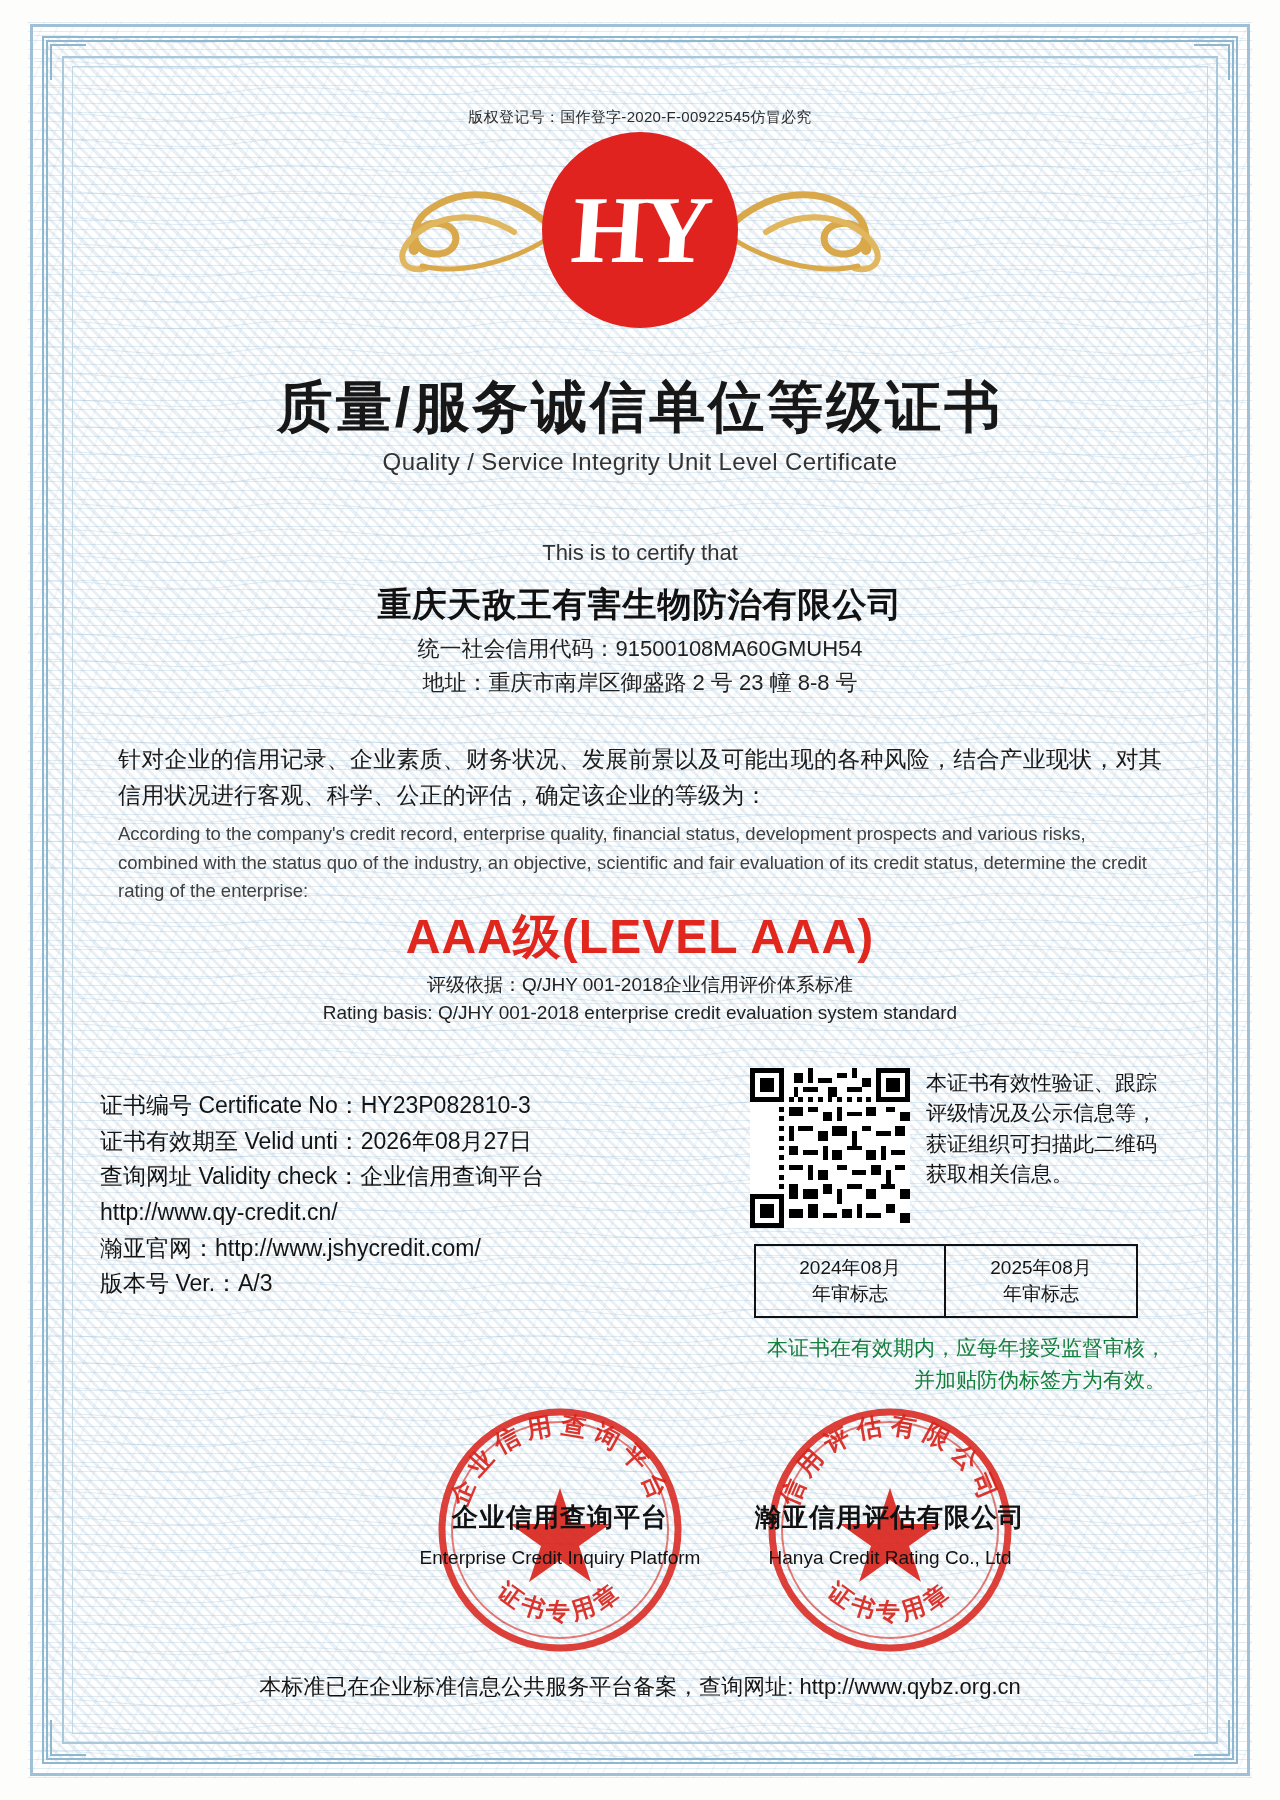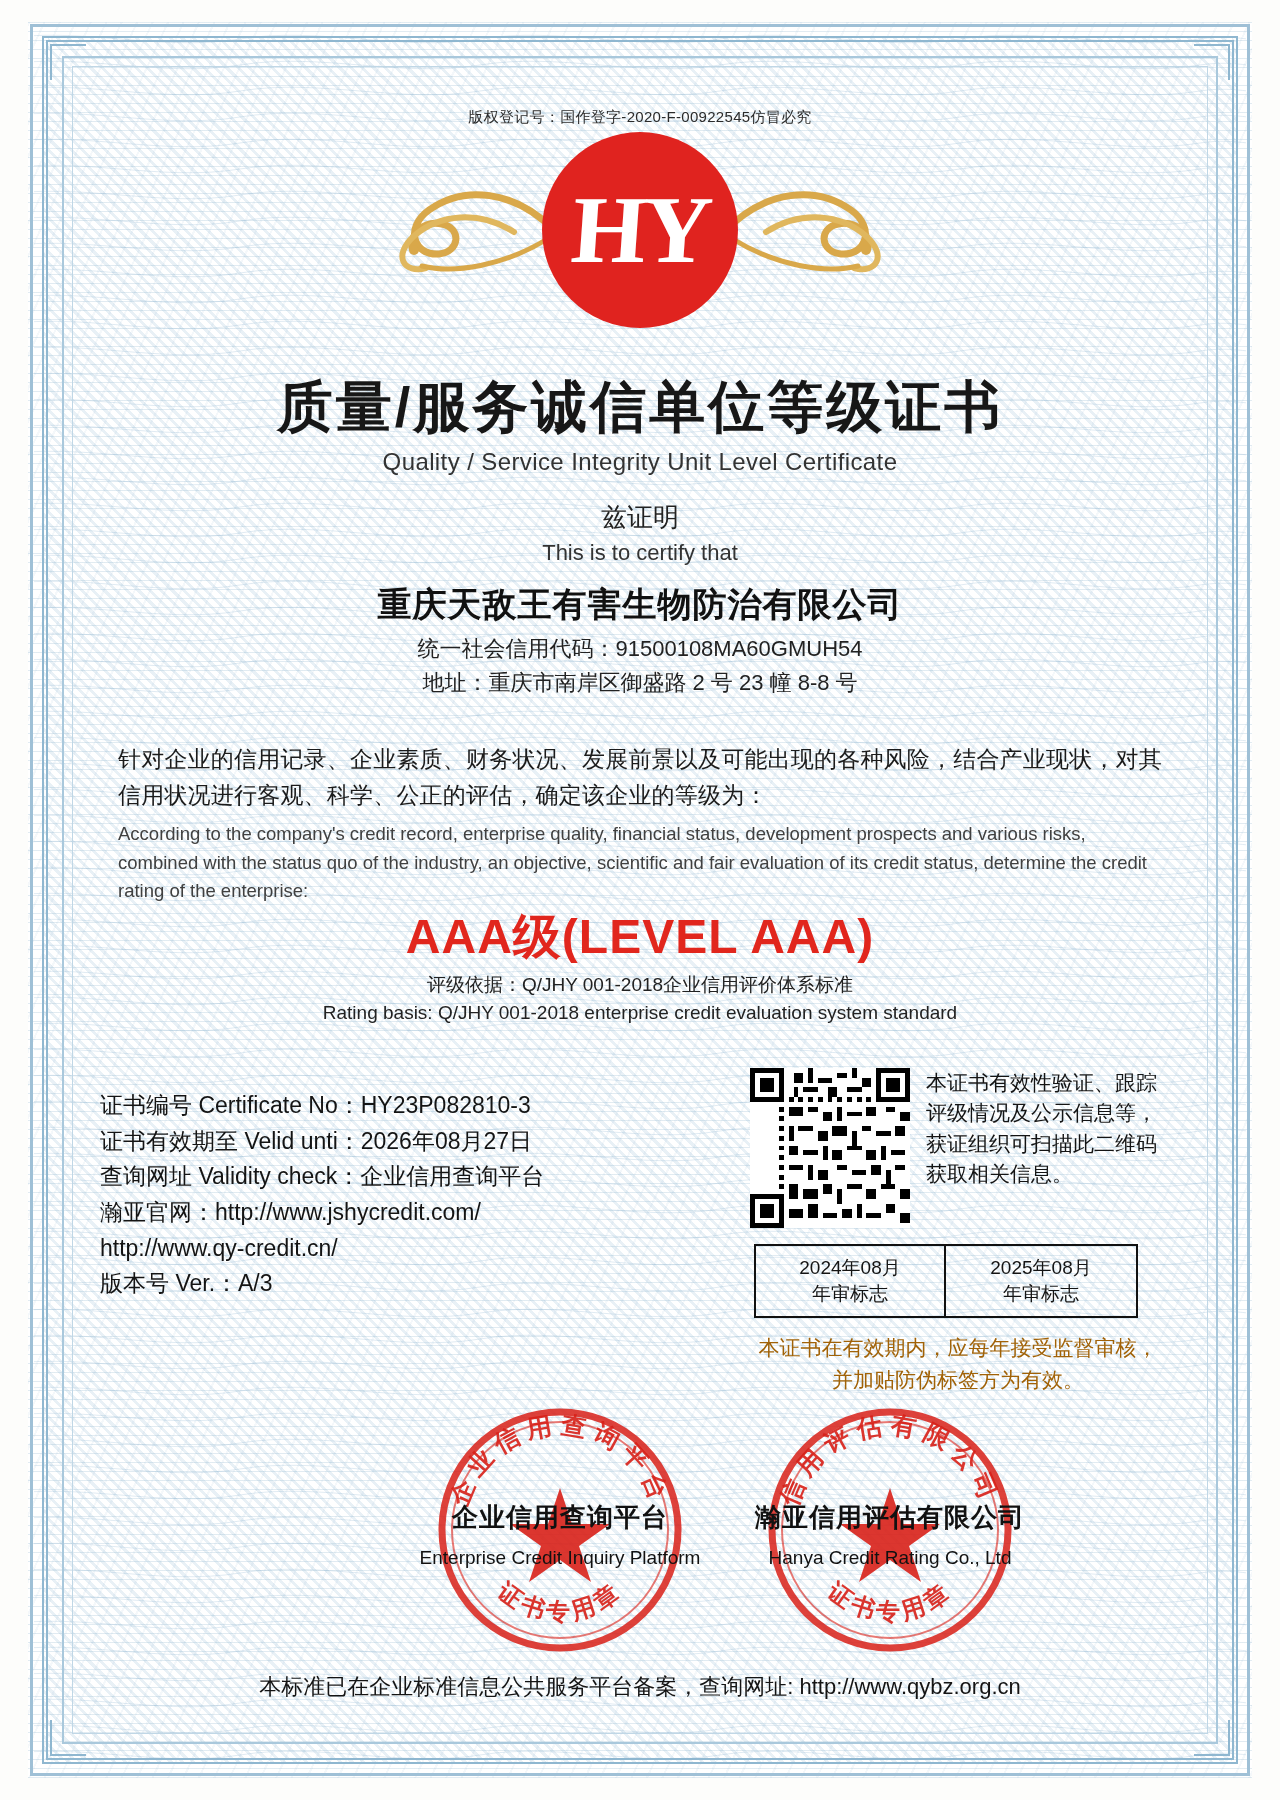--- a/index.html
+++ b/index.html
@@ -310,22 +310,22 @@
     justify-content: center;
     font-size: 19px;
     color: #141414;
     box-sizing: border-box;
   }
   .stamp-box + .stamp-box { border-left: none; }
   .note-lines {
     margin-top: 14px;
     font-size: 21px;
     line-height: 1.5;
-    color: #a16207;
-    text-align: center;
+    color: #15803d;
+    text-align: right;
     padding-right: 4px;
   }
 
   
   .seal {
     position: absolute;
     width: 260px; height: 260px;
   }
   .seal.left { left: 430px; top: 1400px; }
   .seal.right { left: 760px; top: 1400px; }
@@ -396,39 +396,38 @@
         <path d="M290,60 C250,20 200,15 165,40 C140,58 150,86 175,84 C196,82 198,58 178,54
                  C160,50 146,64 148,78" fill="none" stroke="#d9a84a" stroke-width="7" stroke-linecap="round"></path>
         <path d="M250,62 C215,40 175,44 150,66 C128,86 140,104 162,98" fill="none" stroke="#e0b75e" stroke-width="6" stroke-linecap="round"></path>
         <path d="M285,68 C240,96 190,104 158,96" fill="none" stroke="#d9a84a" stroke-width="5" stroke-linecap="round"></path>
         <circle cx="150" cy="80" r="5" fill="#d9a84a"></circle>
       </svg>
     </div>
 
     <div class="title-cn">质量/服务诚信单位等级证书</div>
     <div class="title-en">Quality / Service Integrity Unit Level Certificate</div>
-    <div class="certify-cn">兹证明</div>
     <div class="certify-en">This is to certify that</div>
     <div class="company">重庆天敌王有害生物防治有限公司</div>
     <div class="credit-code">统一社会信用代码：91500108MA60GMUH54</div>
     <div class="address">地址：重庆市南岸区御盛路 2 号 23 幢 8-8 号</div>
 
     <div class="para-cn">针对企业的信用记录、企业素质、财务状况、发展前景以及可能出现的各种风险，结合产业现状，对其信用状况进行客观、科学、公正的评估，确定该企业的等级为：</div>
     <div class="para-en">According to the company's credit record, enterprise quality, financial status, development prospects and various risks, combined with the status quo of the industry, an objective, scientific and fair evaluation of its credit status, determine the credit rating of the enterprise:</div>
 
     <div class="level">AAA级(LEVEL AAA)</div>
     <div class="basis-cn">评级依据：Q/JHY 001-2018企业信用评价体系标准</div>
     <div class="basis-en">Rating basis: Q/JHY 001-2018 enterprise credit evaluation system standard</div>
 
     <div class="details">
       <div class="row">证书编号 Certificate No：HY23P082810-3</div>
       <div class="row">证书有效期至 Velid unti：2026年08月27日</div>
       <div class="row">查询网址 Validity check：企业信用查询平台</div>
+      <div class="row">http://www.qy-credit.cn/</div>
       <div class="row">瀚亚官网：http://www.jshycredit.com/</div>
-      <div class="row">http://www.qy-credit.cn/</div>
       <div class="row">版本号 Ver.：A/3</div>
     </div>
 
     <div class="qr-block">
       <div class="qr-top">
         <svg class="qr-code" viewBox="0 0 33 33" shape-rendering="crispEdges">
           <rect width="33" height="33" fill="#ffffff"></rect>
           <g fill="#000000">
 
             <rect x="0" y="0" width="7" height="1"></rect>

